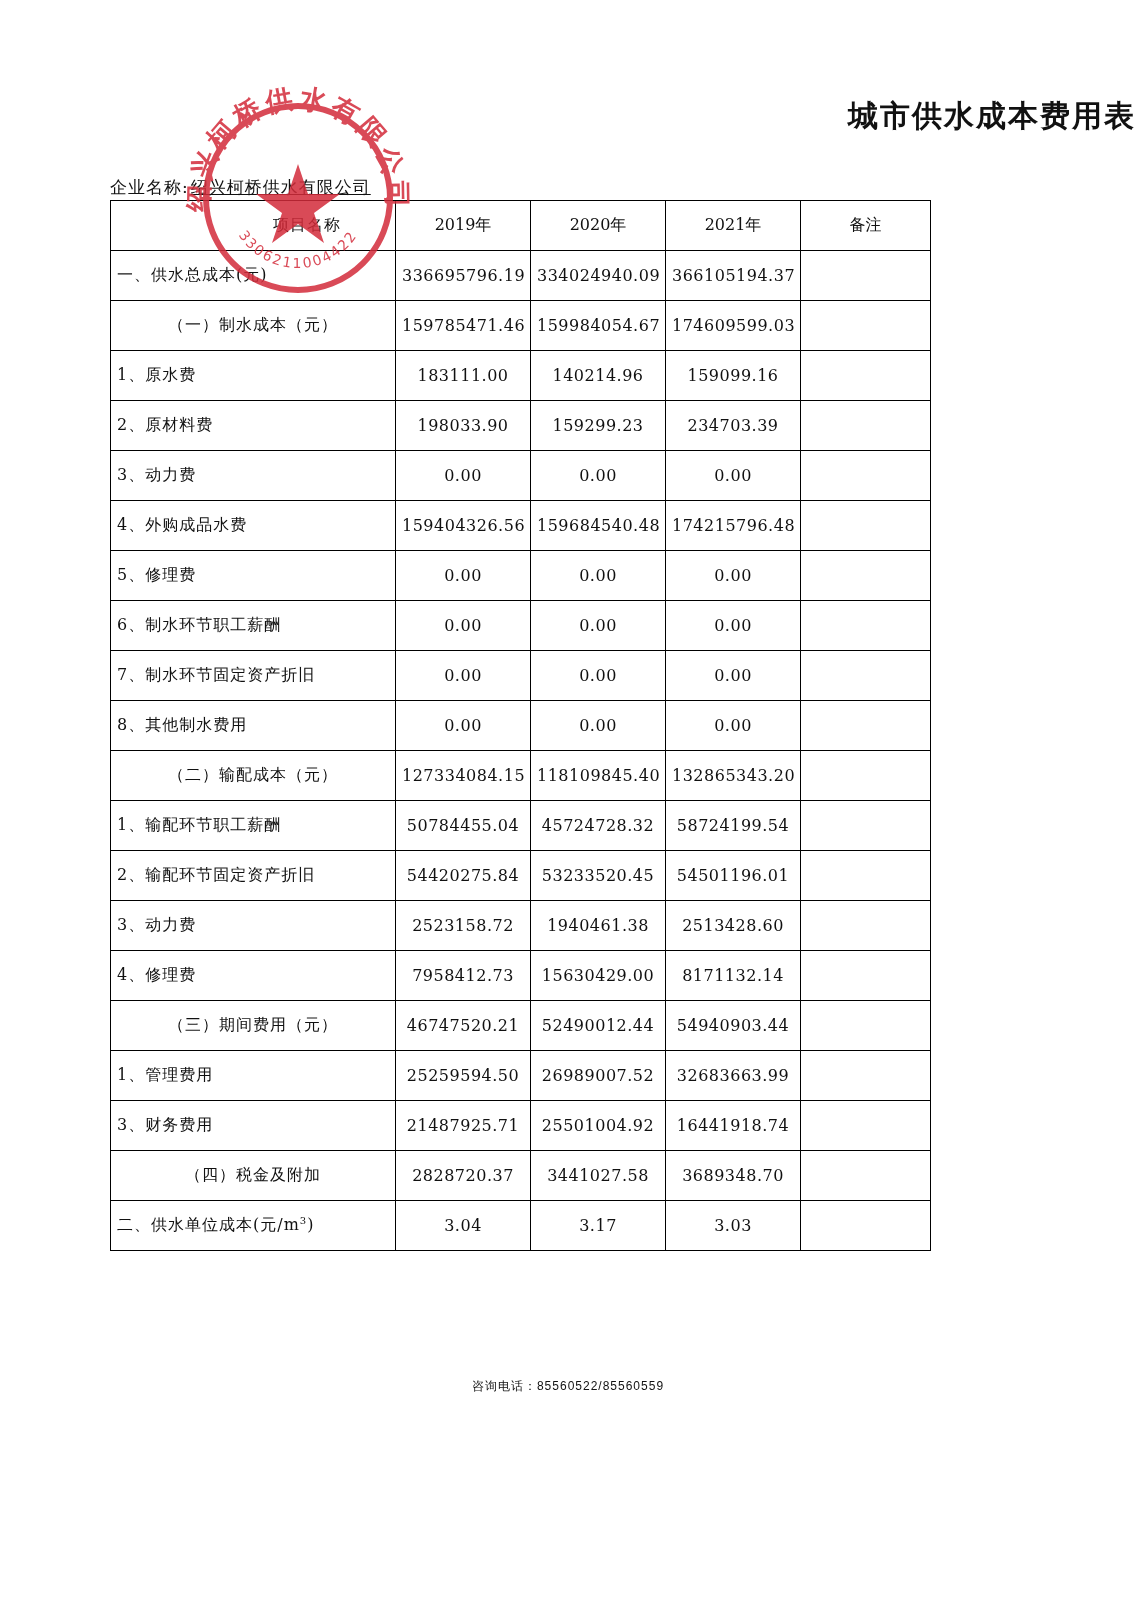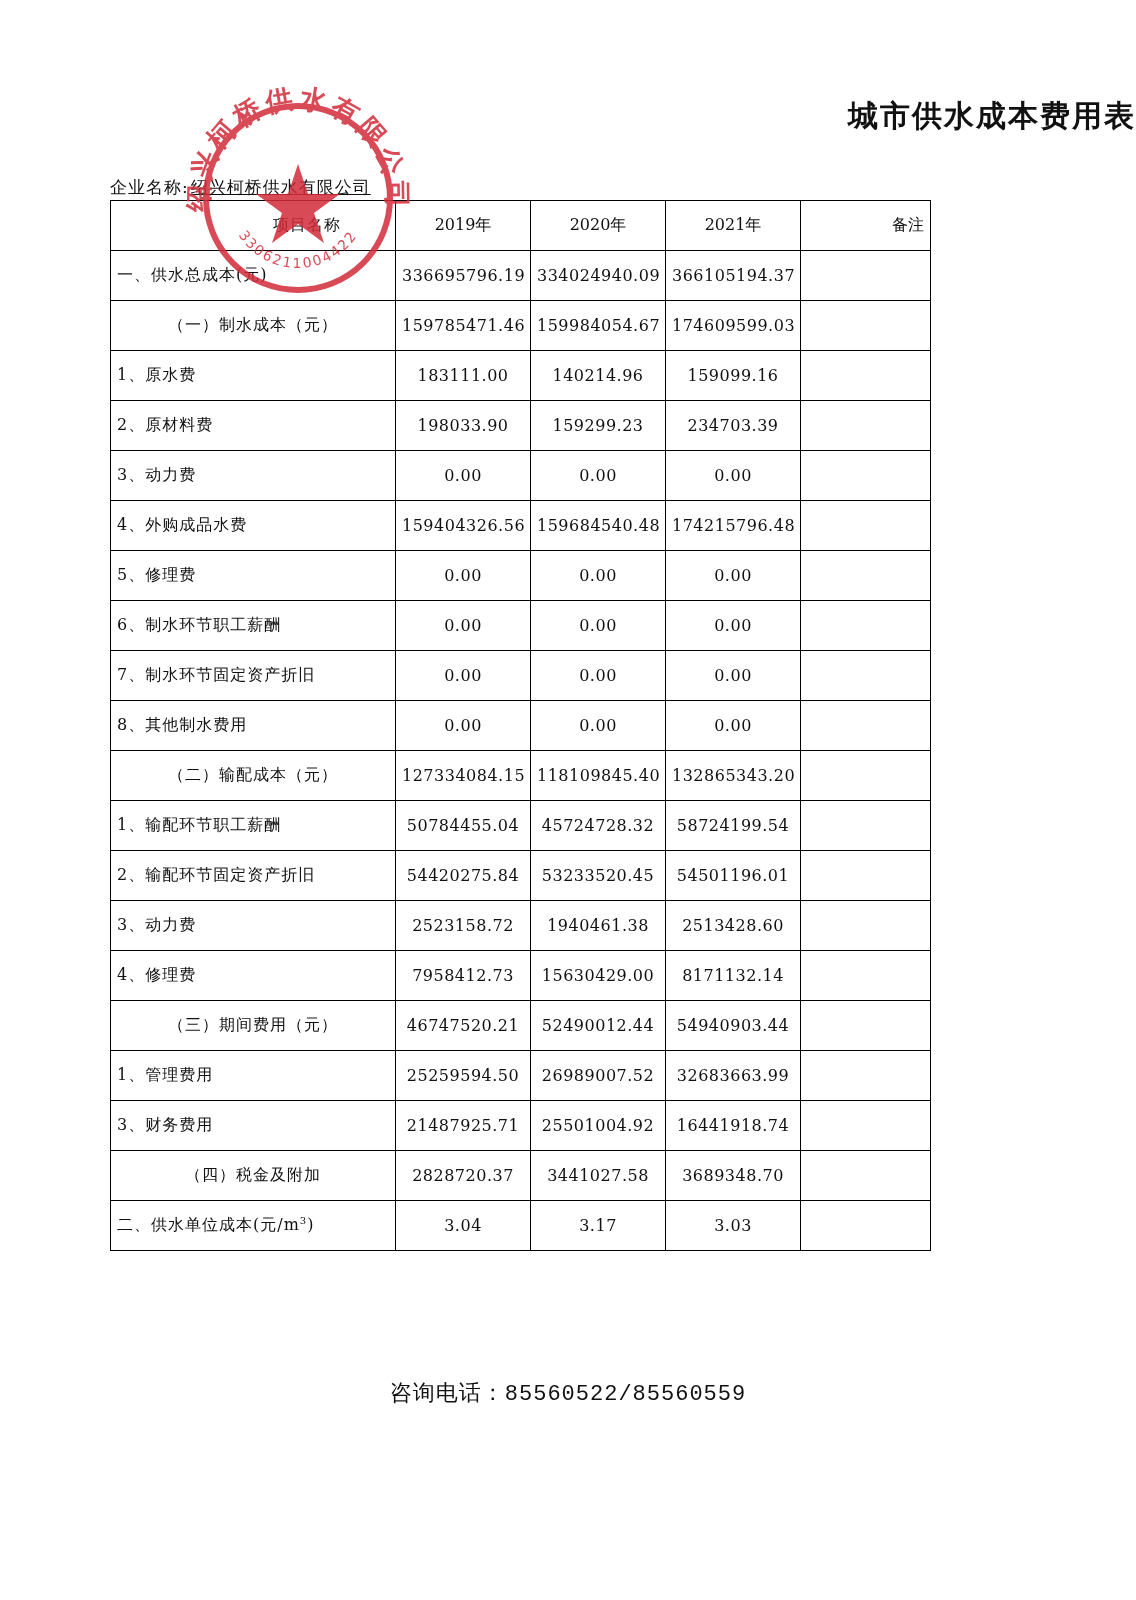--- a/index.html
+++ b/index.html
@@ -90,22 +90,22 @@
     top: 14px;
     font-size: 16px;
     letter-spacing: 1px;
   }
 
   
   .footer-line {
     position: absolute;
     width: 1136px;
     text-align: center;
-    font-size: 22px;
-    font-family: Liberation Mono, monospace;
+    font-size: 12px;
+    font-family: Liberation Sans, sans-serif;
     letter-spacing: 1px;
   }
   .footer-1 { top: 1378px; }
   .footer-2 { top: 1428px; }
 
   
   .seal {
     position: absolute;
     left: 182px;
     top: 82px;
@@ -137,21 +137,21 @@
           <col class="c-note">
       </colgroup>
       <tbody id="table-body">
           <tr class="hdr">
             <td class="hdr-item-cell">
               <span class="txt">项目名称</span>
             </td>
             <td style="text-align: center;">2019年</td>
             <td style="text-align: center;">2020年</td>
             <td style="text-align: center;">2021年</td>
-            <td style="text-align: right; margin-top: 24px;">备注</td>
+            <td style="text-align: center; margin-top: 24px;">备注</td>
           </tr>
           <tr>
             <td class="item-l0">一、供水总成本(元)</td>
             <td class="num">336695796.19</td>
             <td class="num">334024940.09</td>
             <td class="num">366105194.37</td>
             <td></td>
           </tr>
           <tr>
             <td class="item-l1">（一）制水成本（元）</td>

